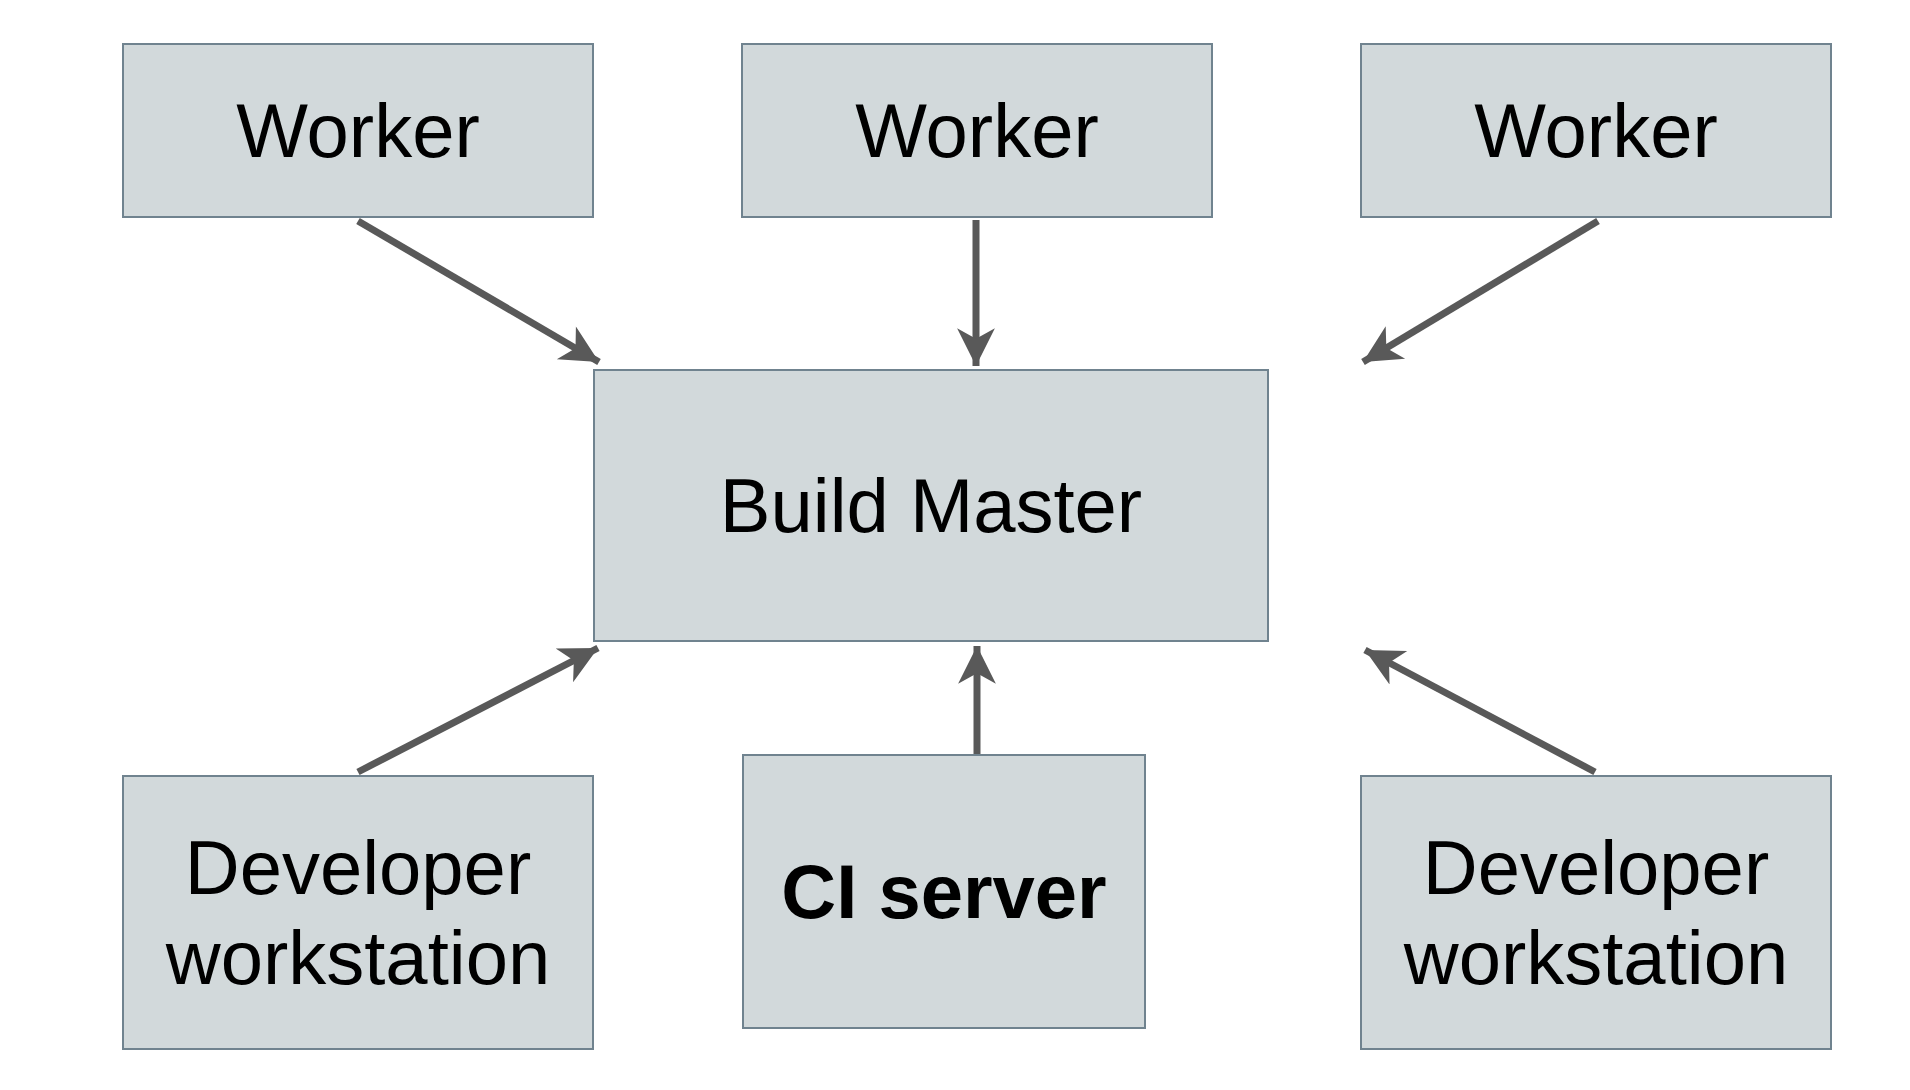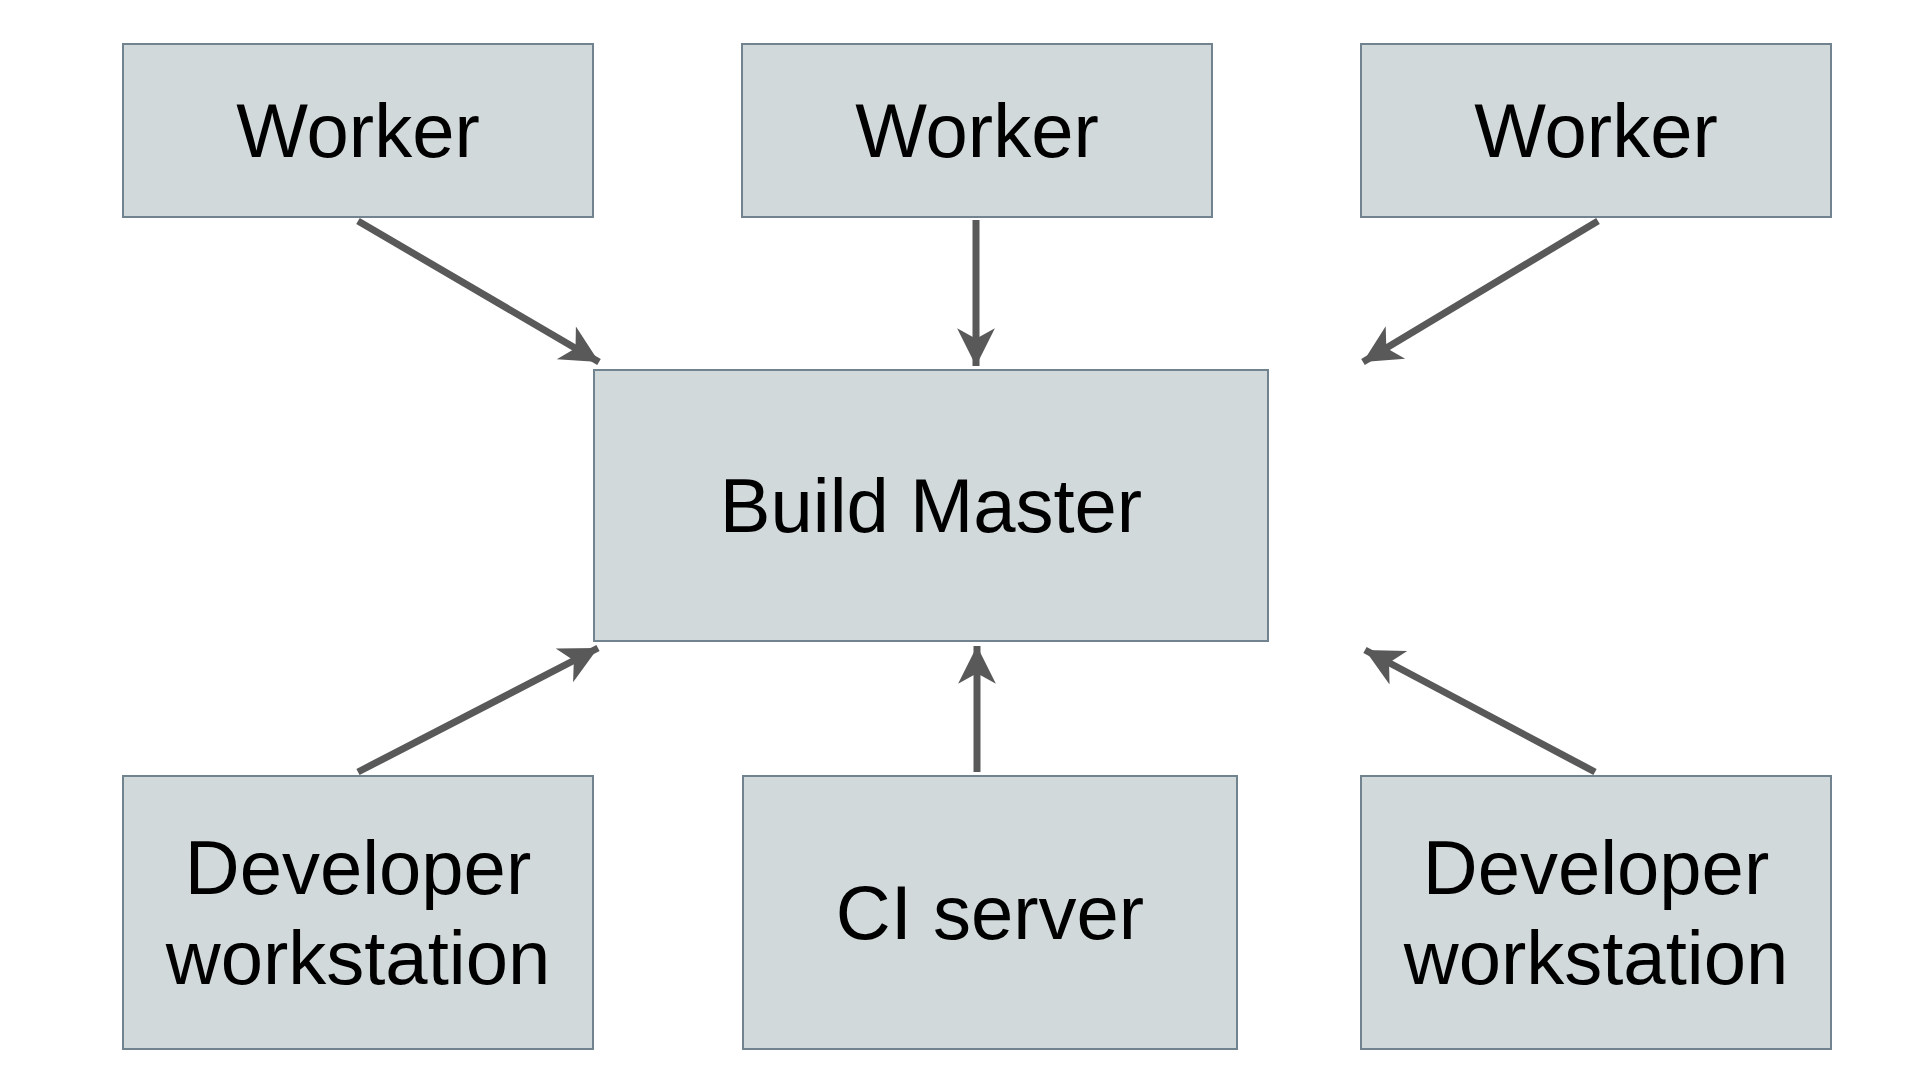--- a/index.html
+++ b/index.html
@@ -73,21 +73,21 @@
   </div>
 
   <div class="node" style="left: 593px; top: 369px; width: 676px; height: 273px;">
     <span>Build Master</span>
   </div>
 
   <div class="node" style="left: 122px; top: 775px; width: 472px; height: 275px;">
     <span>Developer workstation</span>
   </div>
 
-  <div class="node" style="left: 742px; top: 775px; width: 496px; height: 275px;">
+  <div class="node" style="left: 742px; top: 754px; width: 404px; height: 275px; font-weight: bold;">
     <span>CI server</span>
   </div>
 
   <div class="node" style="left: 1360px; top: 775px; width: 472px; height: 275px;">
     <span>Developer workstation</span>
   </div>
 
 </div>
 
 </body></html>

